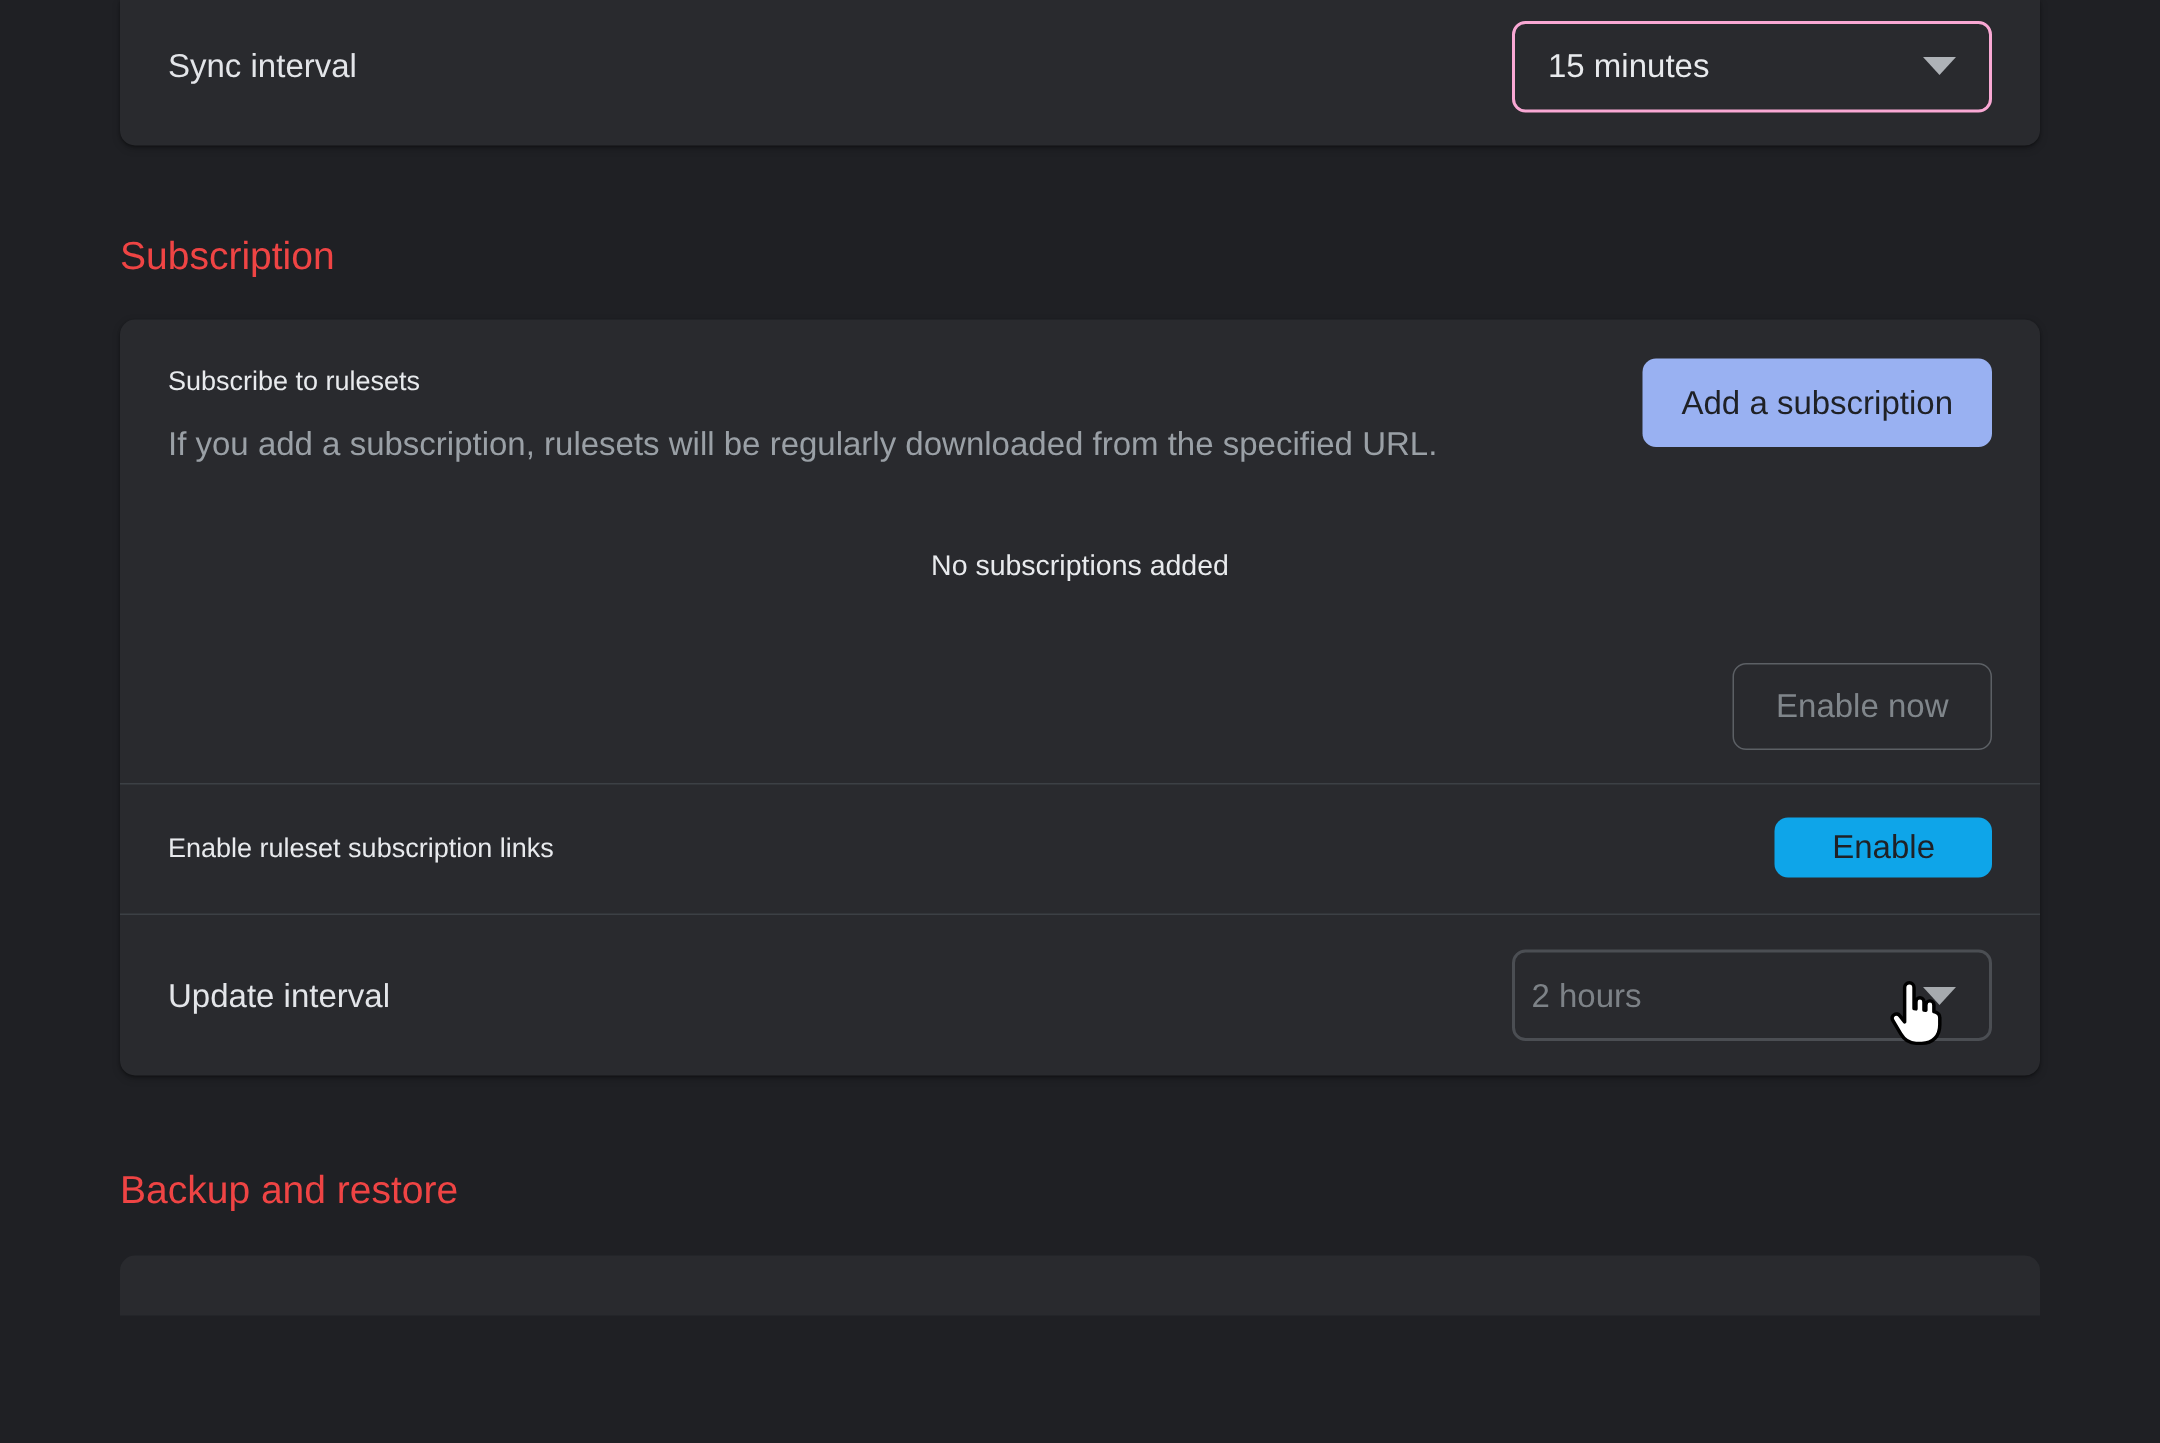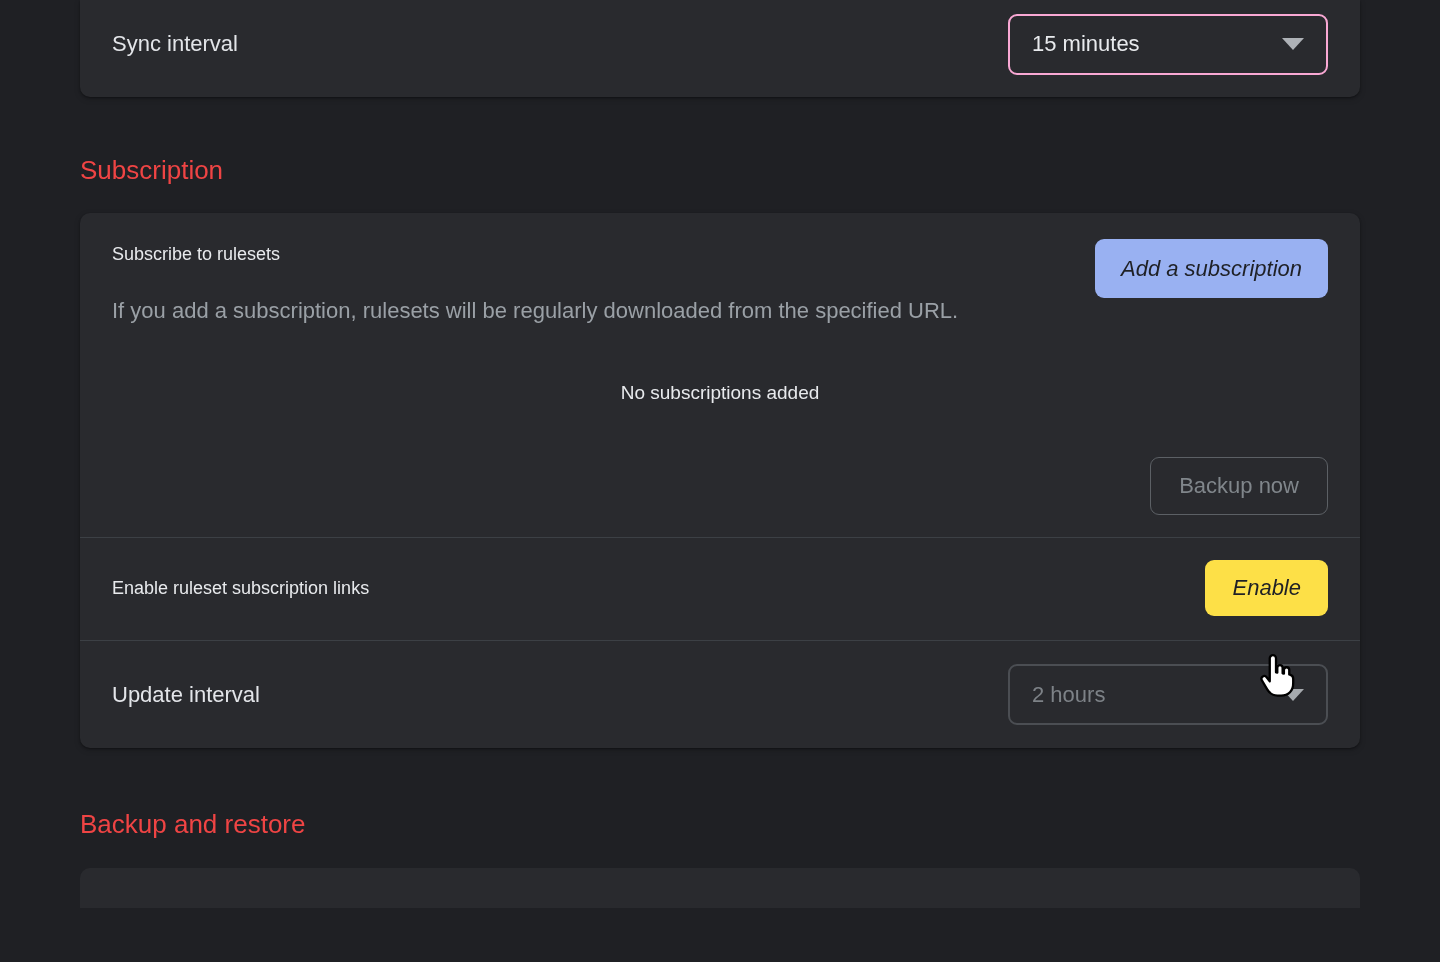--- a/index.html
+++ b/index.html
@@ -48,63 +48,63 @@
   }
   .select .caret {
     width: 0; height: 0;
     border-left: 11px solid transparent;
     border-right: 11px solid transparent;
     border-top: 12px solid #aeb2b7;
   }
   .select.disabled {
     border-color: #4b4e53;
     color: #7d8287;
+    padding-left: 11px;
   }
   .select.disabled .caret { border-top-color: #a6aaae; }
 
   .section-heading {
     font-size: 26px;
     font-weight: 400;
     color: #ef4444;
     margin: 58px 0 27px 0;
   }
   .section-heading.backup { margin-top: 61px; margin-bottom: 28px; }
 
   .sub-card { padding: 0; }
 
   .sec { padding: 26px 32px 22px 32px; }
 
   .sec-header { display: flex; justify-content: space-between; align-items: flex-start; }
   .sec-title { font-size: 18px; color: #e8eaed; line-height: 30px; }
   .sec-desc {
     font-size: 22px; color: #9aa0a6;
     line-height: 39px;
-    margin-top: 22px;
+    margin-top: 7px;
   }
   .left-block-1 { flex: 0 1 900px; }
   .left-block-1 .sec-desc { max-width: 885px; }
   .left-block-2 { flex: 0 1 1025px; }
   .left-block-2 .sec-desc { max-width: 1015px; }
 
   .btn {
     font-family: "Liberation Sans", sans-serif;
     font-size: 22px;
     border-radius: 9px;
     border: none;
     cursor: pointer;
     white-space: nowrap;
   }
   .btn-primary {
     background: #99b1f2;
     color: #1f2126;
     height: 59px;
     padding: 0 26px;
-    font-style: italic;
-  }
-  .btn-primary.hovered { background: #fde047; height: 56px; padding: 0 27px; }
+  }
+  .btn-primary.hovered { background: #0ea5e9; height: 40px; padding: 0 38px; }
   .btn-outline {
     background: transparent;
     border: 1px solid #5c6065;
     color: #80868b;
     height: 58px;
     padding: 0 28px;
   }
 
   .empty-state {
     text-align: center;
@@ -162,21 +162,21 @@
     <div class="sec">
       <div class="sec-header">
         <div class="left-block-1">
           <div class="sec-title">Subscribe to rulesets</div>
           <div class="sec-desc">If you add a subscription, rulesets will be regularly downloaded from the specified URL.</div>
         </div>
         <button class="btn btn-primary">Add a subscription</button>
       </div>
       <div class="empty-state">No subscriptions added</div>
       <div class="update-row">
-        <button class="btn btn-outline">Backup now</button>
+        <button class="btn btn-outline">Enable now</button>
       </div>
     </div>
 
     <div class="divider"></div>
 
     <div class="sec2">
       <div class="left-block-2">
         <div class="sec-title">Enable ruleset subscription links</div>
       </div>
       <button class="btn btn-primary hovered">Enable</button>

